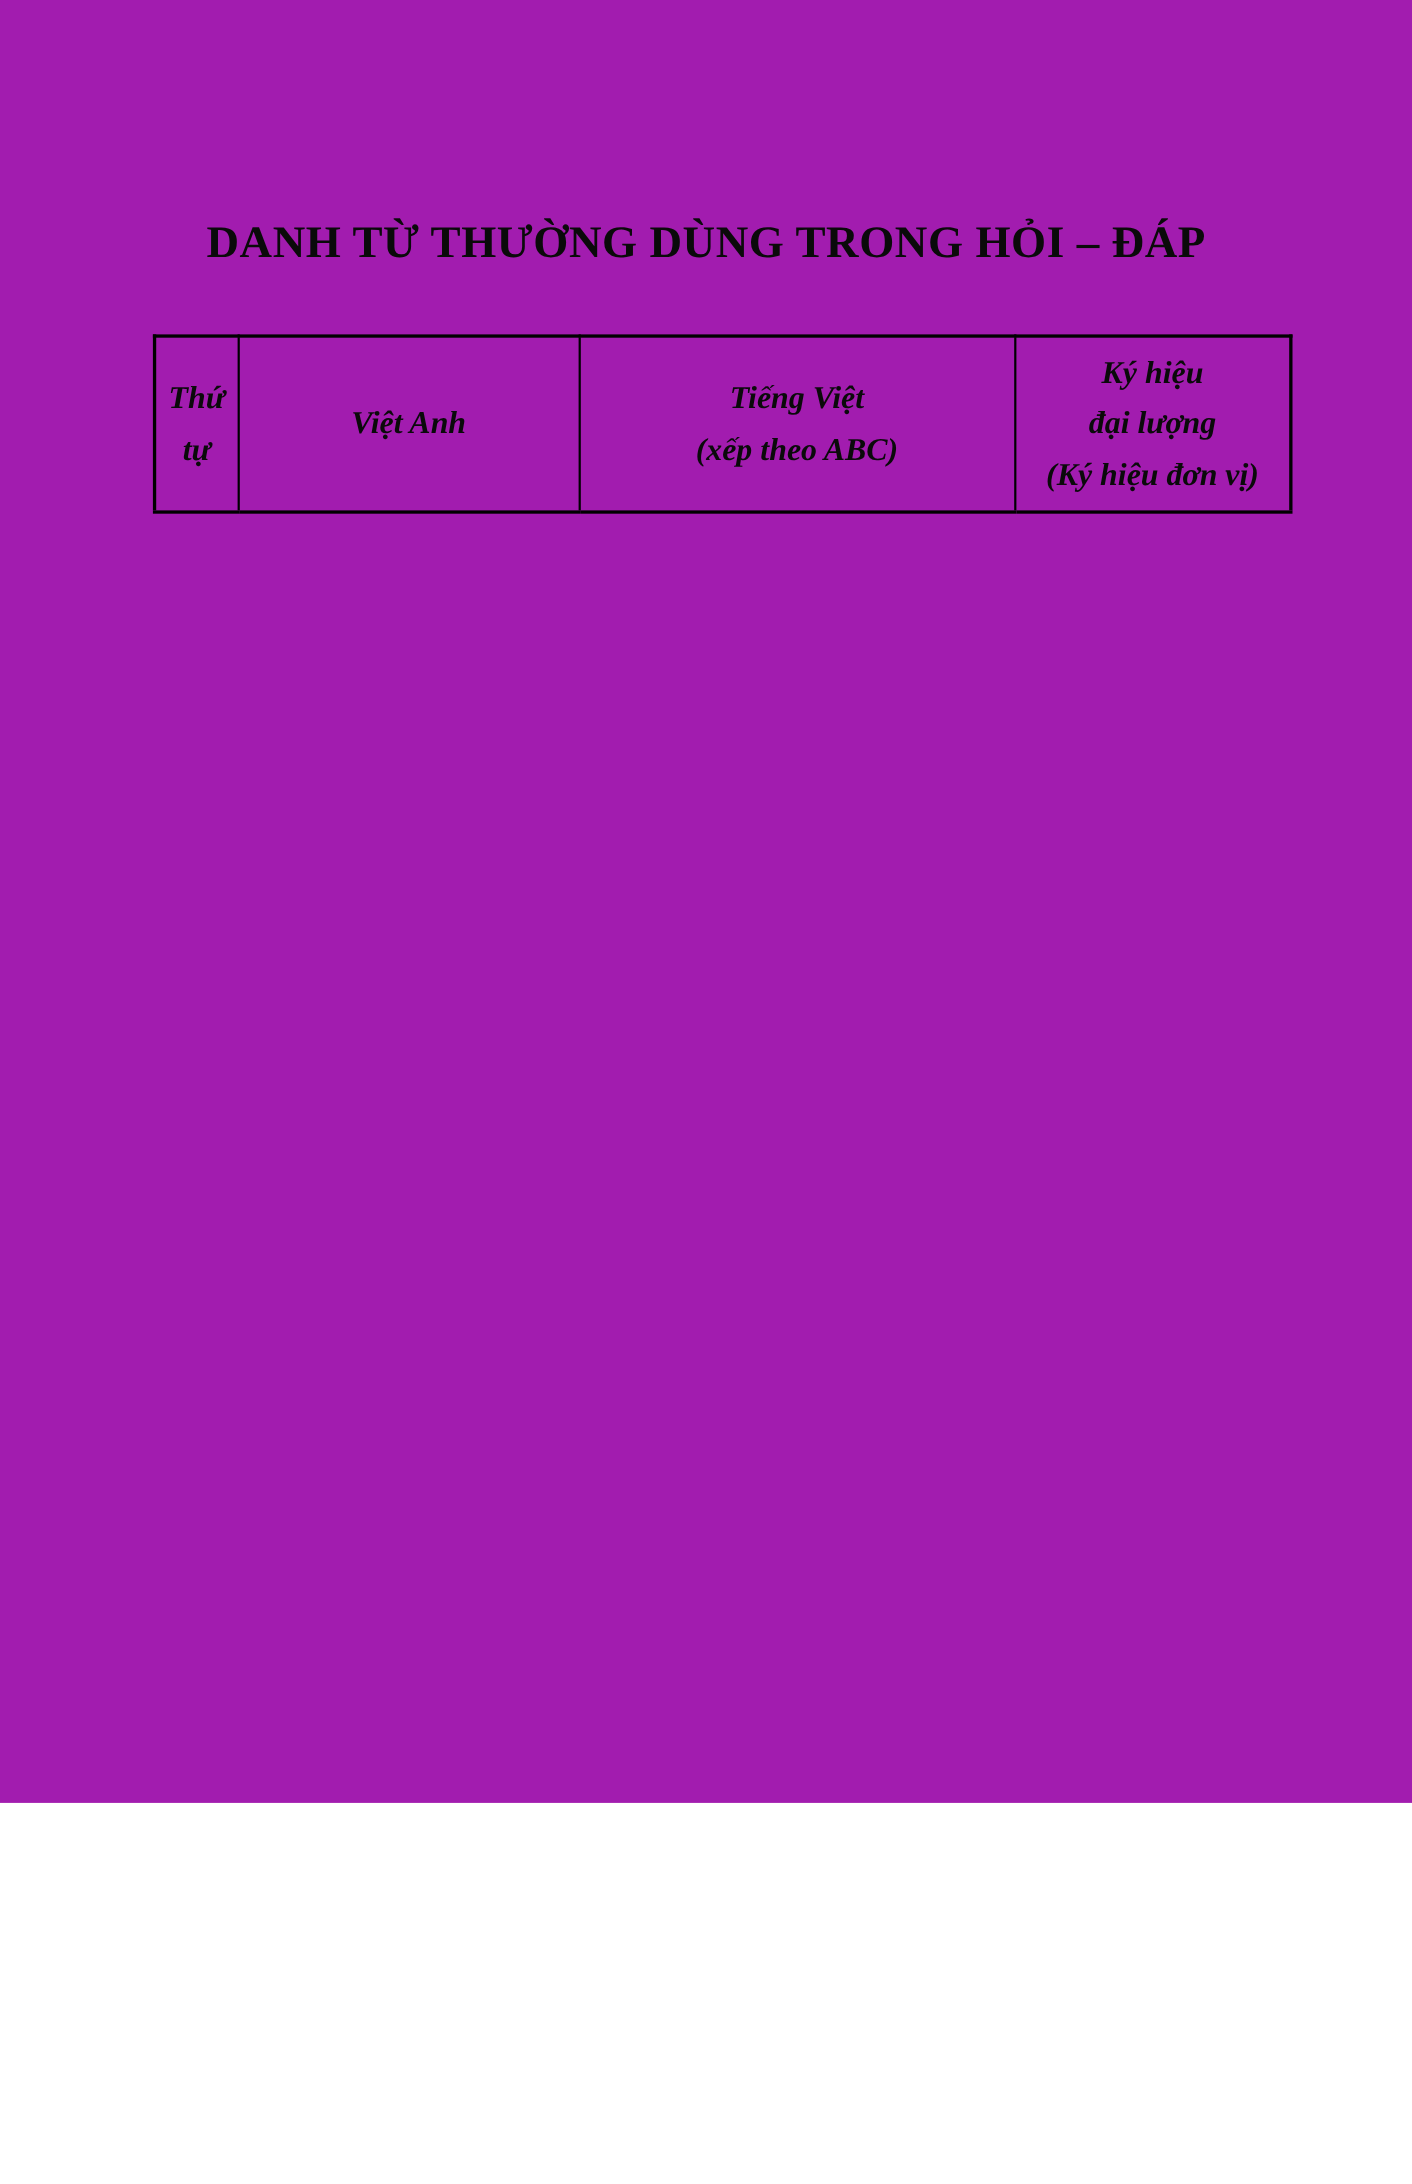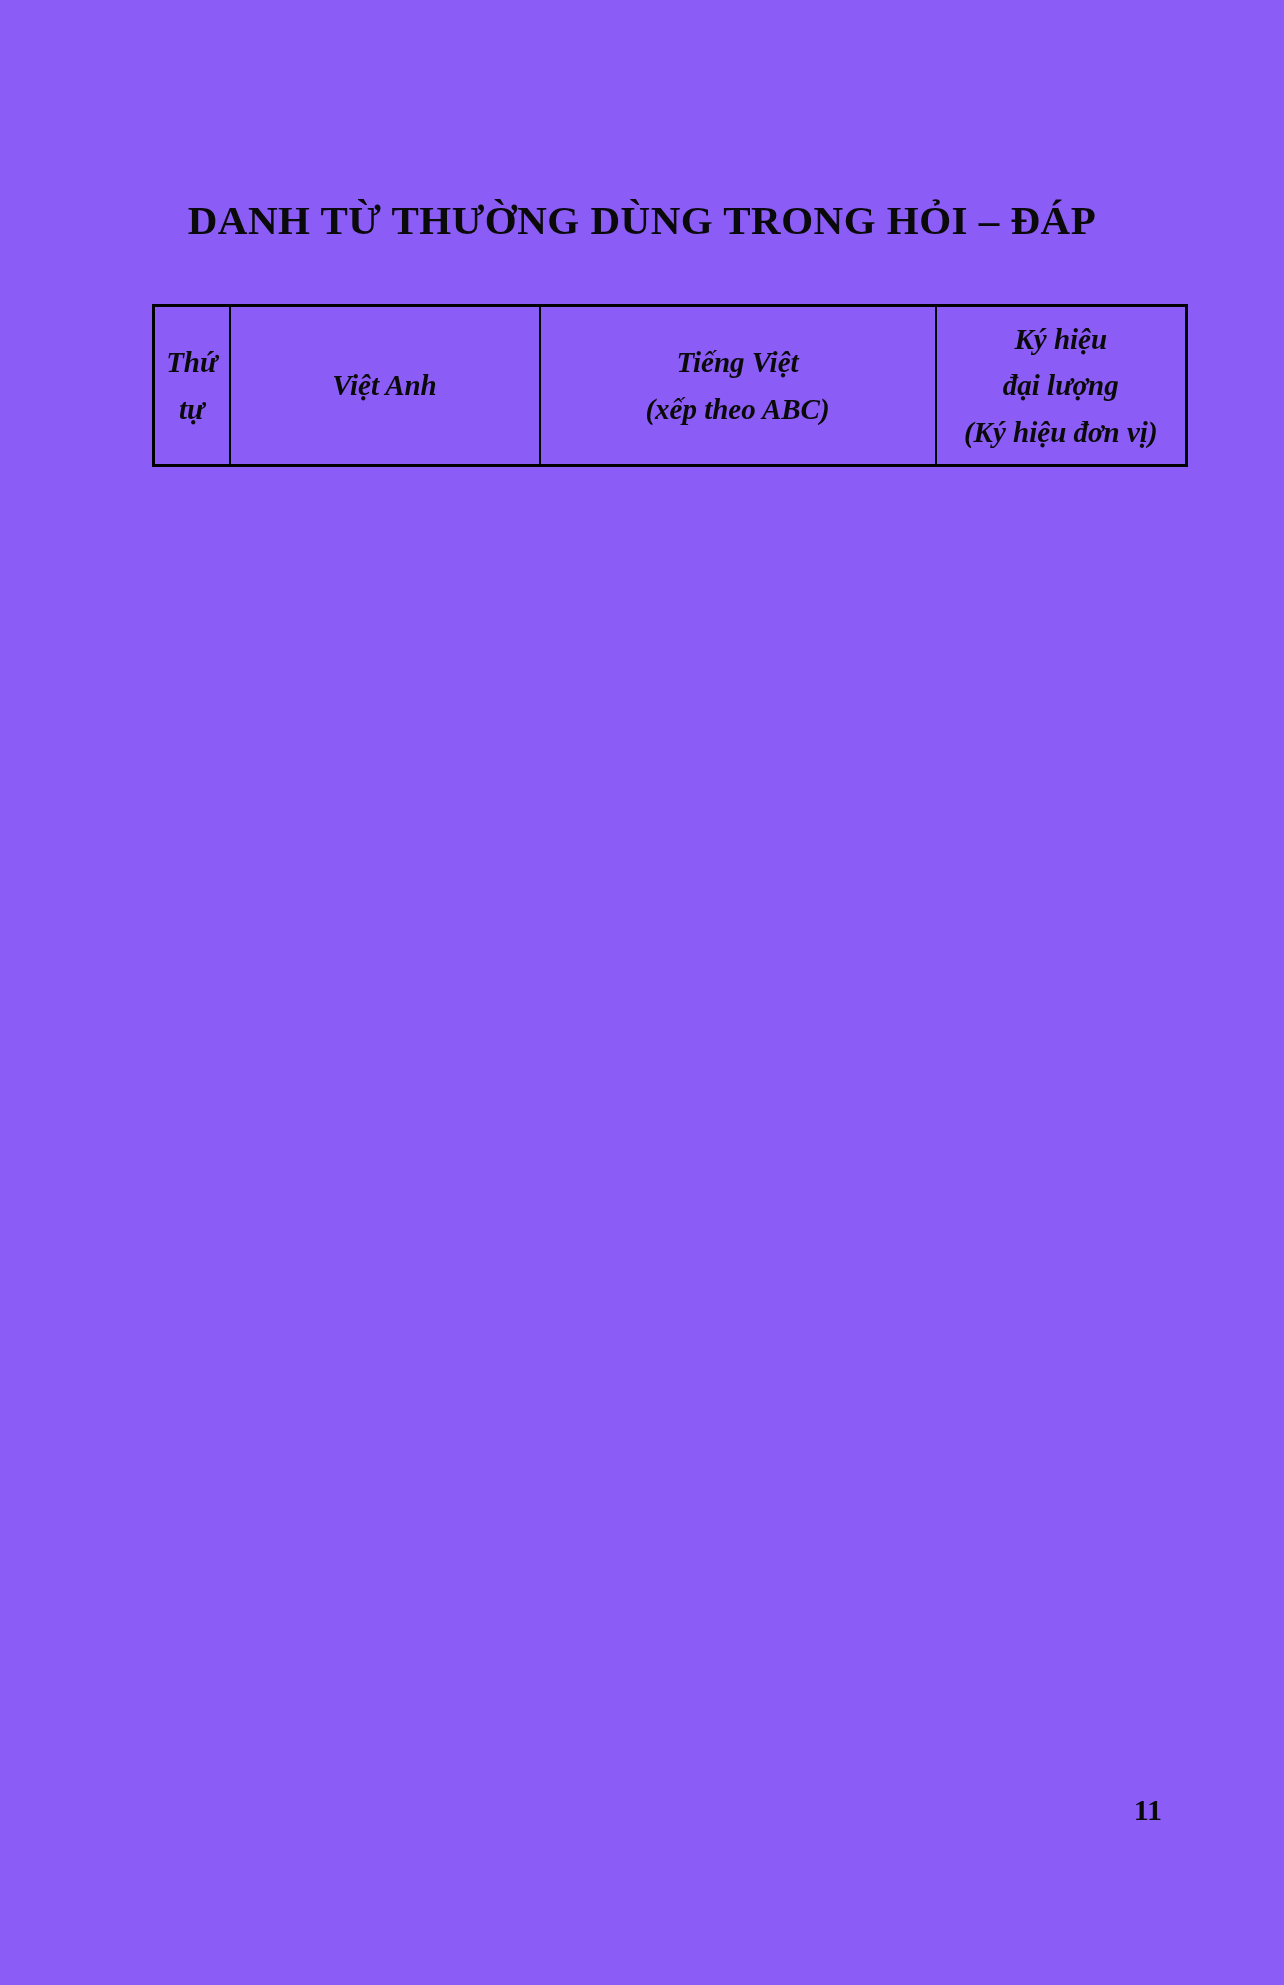--- a/index.html
+++ b/index.html
@@ -3,22 +3,22 @@
 <meta charset="utf-8">
 <style>
   html, body {
     margin: 0;
     padding: 0;
     background: #ffffff;
   }
   .page {
     position: relative;
     width: 1284px;
-    height: 1985px;
-    background: #8b5cf6;
+    height: 1639px;
+    background: #a21caf;
     color: #0a0a0a;
     font-family: "Liberation Serif", serif;
     overflow: hidden;
   }
   .title {
     position: absolute;
     top: 196px;
     left: 0;
     width: 1284px;
     margin: 0;
@@ -29,21 +29,20 @@
     white-space: nowrap;
   }
   table.terms-table {
     position: absolute;
     left: 139px;
     top: 304px;
     width: 1033px;
     border-collapse: collapse;
     table-layout: fixed;
     border: 3px solid #000;
-    margin-left: 13px;
   }
   .terms-table th, .terms-table td {
     border: 2px solid #000;
     vertical-align: middle;
     overflow: hidden;
   }
   .terms-table thead th {
     height: 155px;
     font-size: 29px;
     font-weight: 700;

